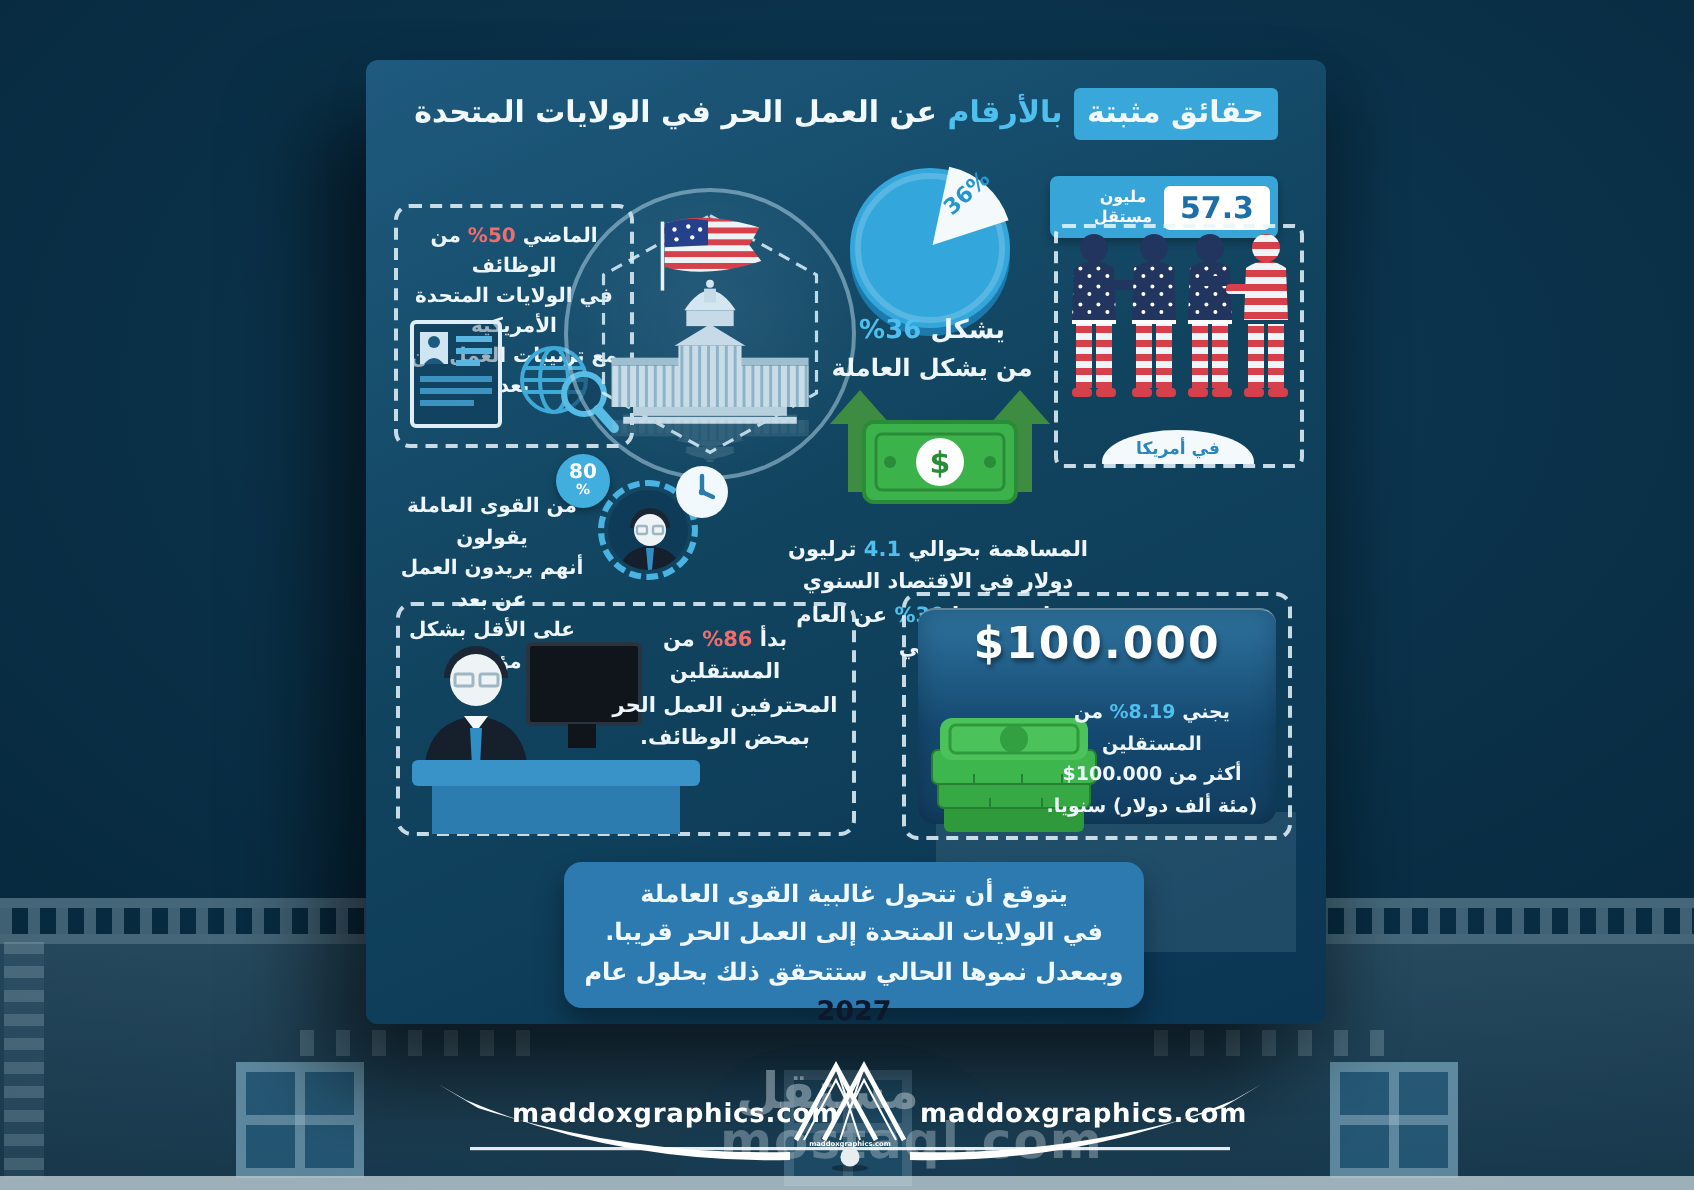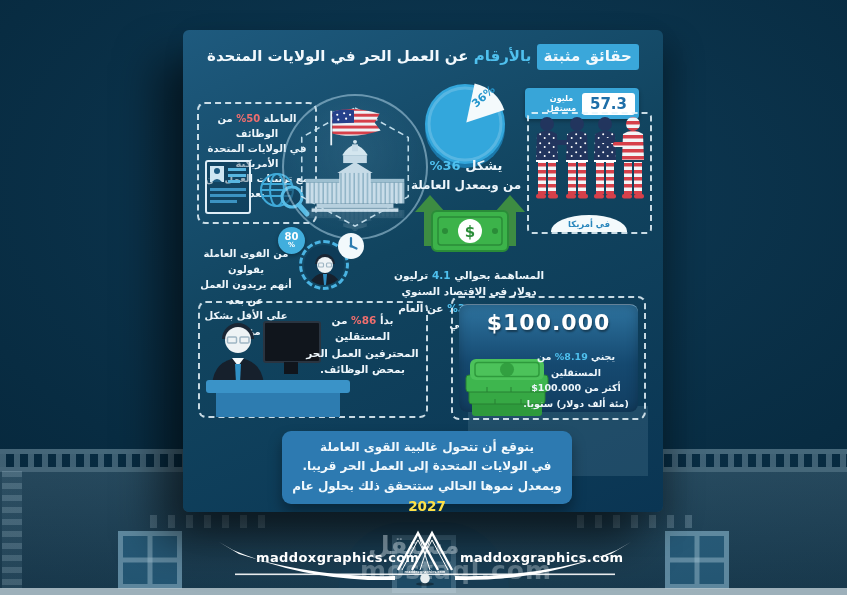--- a/index.html
+++ b/index.html
@@ -98,21 +98,21 @@
     border-top:1px solid rgba(255,255,255,.35);box-shadow:inset 0 0 12px rgba(0,0,0,.25);}
   .headline{position:absolute;left:0;right:0;top:5px;text-align:center;direction:ltr;color:#fff;
     font-weight:bold;font-size:22px;letter-spacing:1px;text-shadow:1px 2px 2px rgba(0,0,0,.4);}
   .money{position:absolute;left:6px;top:42px;}
   .sub100{position:absolute;right:4px;top:44px;width:116px;direction:rtl;text-align:center;
     font-weight:bold;font-size:9.5px;line-height:1.65;color:#eef6fb;}
   
   .forecast{position:absolute;left:99px;top:401px;width:290px;height:73px;background:#2d7ab1;border-radius:9px;
     box-shadow:0 8px 14px rgba(0,0,0,.35);direction:rtl;text-align:center;color:#f2f9fd;
     font-weight:bold;font-size:12px;line-height:1.62;padding-top:7px;box-sizing:border-box;}
-  .forecast .year{color:#fde047;font-size:13.5px;}
+  .forecast .year{color:#0f172a;font-size:13.5px;}
   
   .wm-ar{position:absolute;left:368px;top:531px;z-index:3;direction:rtl;font-weight:bold;font-size:25px;
     color:rgba(188,202,210,.5);}
   .wm-en{position:absolute;left:360px;top:556px;z-index:3;font-weight:bold;font-size:25px;letter-spacing:1px;
     color:rgba(188,202,210,.4);}
   .footer-art{position:absolute;left:205px;top:528px;z-index:4;}
   .site{position:absolute;top:550px;z-index:5;color:#fff;font-weight:bold;font-size:13px;letter-spacing:.4px;}
   .site.l{left:256px;} .site.r{left:460px;}
 </style>
 </head>
@@ -154,21 +154,21 @@
     </svg>
 
     <div class="title">
       <span class="hl">حقائق مثبتة</span>
       <span class="accent">بالأرقام</span>
       <span>عن العمل الحر في الولايات المتحدة</span>
     </div>
 
     <div class="dashed boxA">
       <div class="boxA-text">
-        <span>العاملة</span>
+        <span>الماضي</span>
         <span class="num c-red"><span>%</span><span>50</span></span>
         <span>من الوظائف</span><br>
         <span>في الولايات المتحدة الأمريكية</span><br>
         <span>مع ترتيبات العمل عن بعد</span>
       </div>
       <svg class="resume" width="46" height="54" viewBox="0 0 46 54">
         <rect x="1" y="1" width="44" height="52" rx="2" fill="rgba(10,50,75,.35)" stroke="#dfeef7" stroke-width="2"></rect>
         <rect x="5" y="6" width="14" height="16" fill="#cfe6f2"></rect>
         <circle cx="12" cy="11" r="3" fill="#1c5a80"></circle>
         <path d="M7,22 q5,-6 10,0 Z" fill="#1c5a80"></path>
@@ -240,21 +240,21 @@
     <svg class="pie" width="90" height="94" viewBox="0 0 90 94">
       <circle cx="44" cy="48" r="40" fill="#1b79ab"></circle>
       <circle cx="44" cy="44" r="40" fill="#33a7dc"></circle>
       <circle cx="44" cy="44" r="36" fill="none" stroke="rgba(255,255,255,.18)" stroke-width="3"></circle>
       <path d="M45.3,42.5 L53.6,3.4 A40,40 0 0 1 83.3,30.1 Z" fill="#f4fafc"></path>
       <text transform="translate(55,28) rotate(-42)" font-size="11" font-weight="bold" fill="#2596cc">36%</text>
     </svg>
     <div class="pie-caption">
       <span>يشكل</span>
       <span class="num c-blue"><span>%</span><span>36</span></span><br>
-      <span class="l2">من وبمعدل العاملة</span>
+      <span class="l2">من يشكل العاملة</span>
     </div>
 
     <div class="pill">
       <span class="pill-value">57.3</span>
       <span class="pill-unit">
         <span>مليون</span><br>
         <span>مستقل</span>
       </span>
     </div>
 

